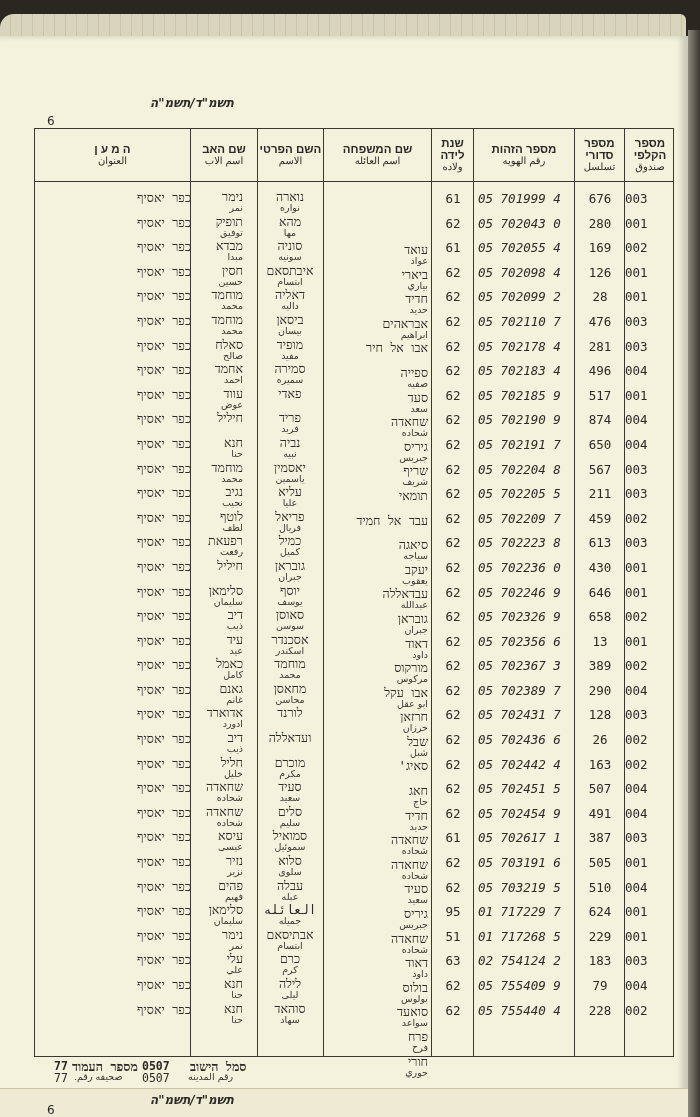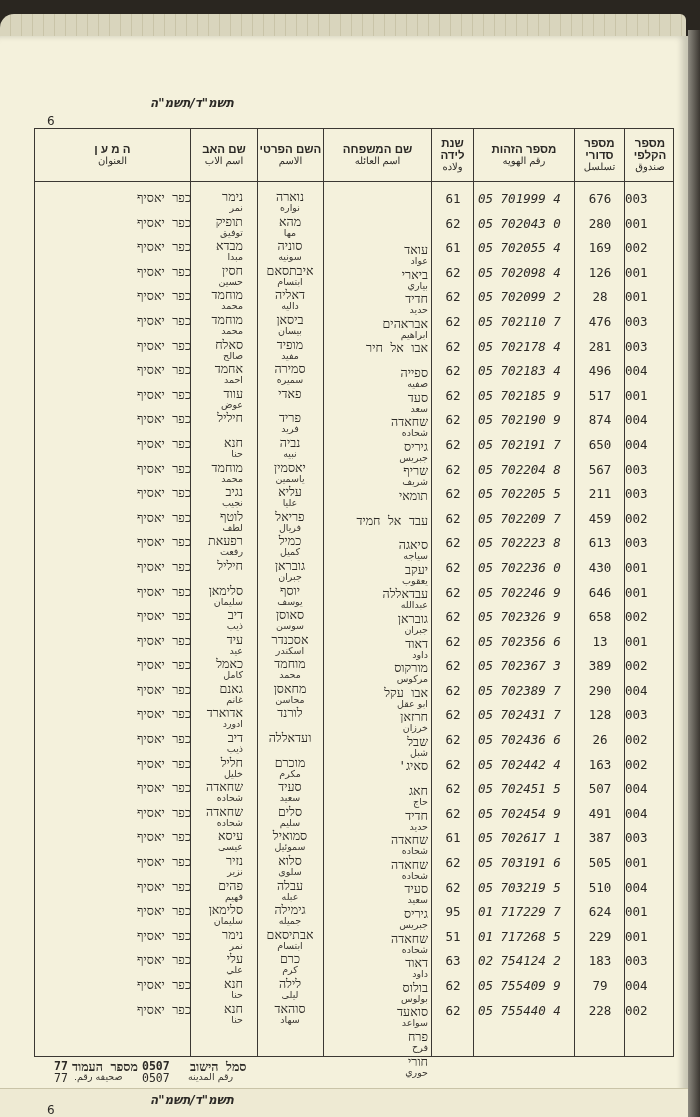--- a/index.html
+++ b/index.html
@@ -686,21 +686,21 @@
         <div class="cell c-box">001</div>
         <div class="cell c-serial">624</div>
         <div class="cell c-id">01 717229 7</div>
         <div class="cell c-year">95</div>
         <div class="cell c-address he-name">כפר יאסיף</div>
         <div class="cell c-family">
           <div class="he-name">דאוד</div>
           <div class="ar-name">داود</div>
         </div>
         <div class="cell c-first">
-          <div class="he-name">גימילה</div>
+          <div class="he-name">العائله</div>
           <div class="ar-name">جميله</div>
         </div>
         <div class="cell c-father">
           <div class="he-name">סלימאן</div>
           <div class="ar-name">سليمان</div>
         </div>
       </div>
       <div class="row">
         <div class="cell c-box">001</div>
         <div class="cell c-serial">229</div>

